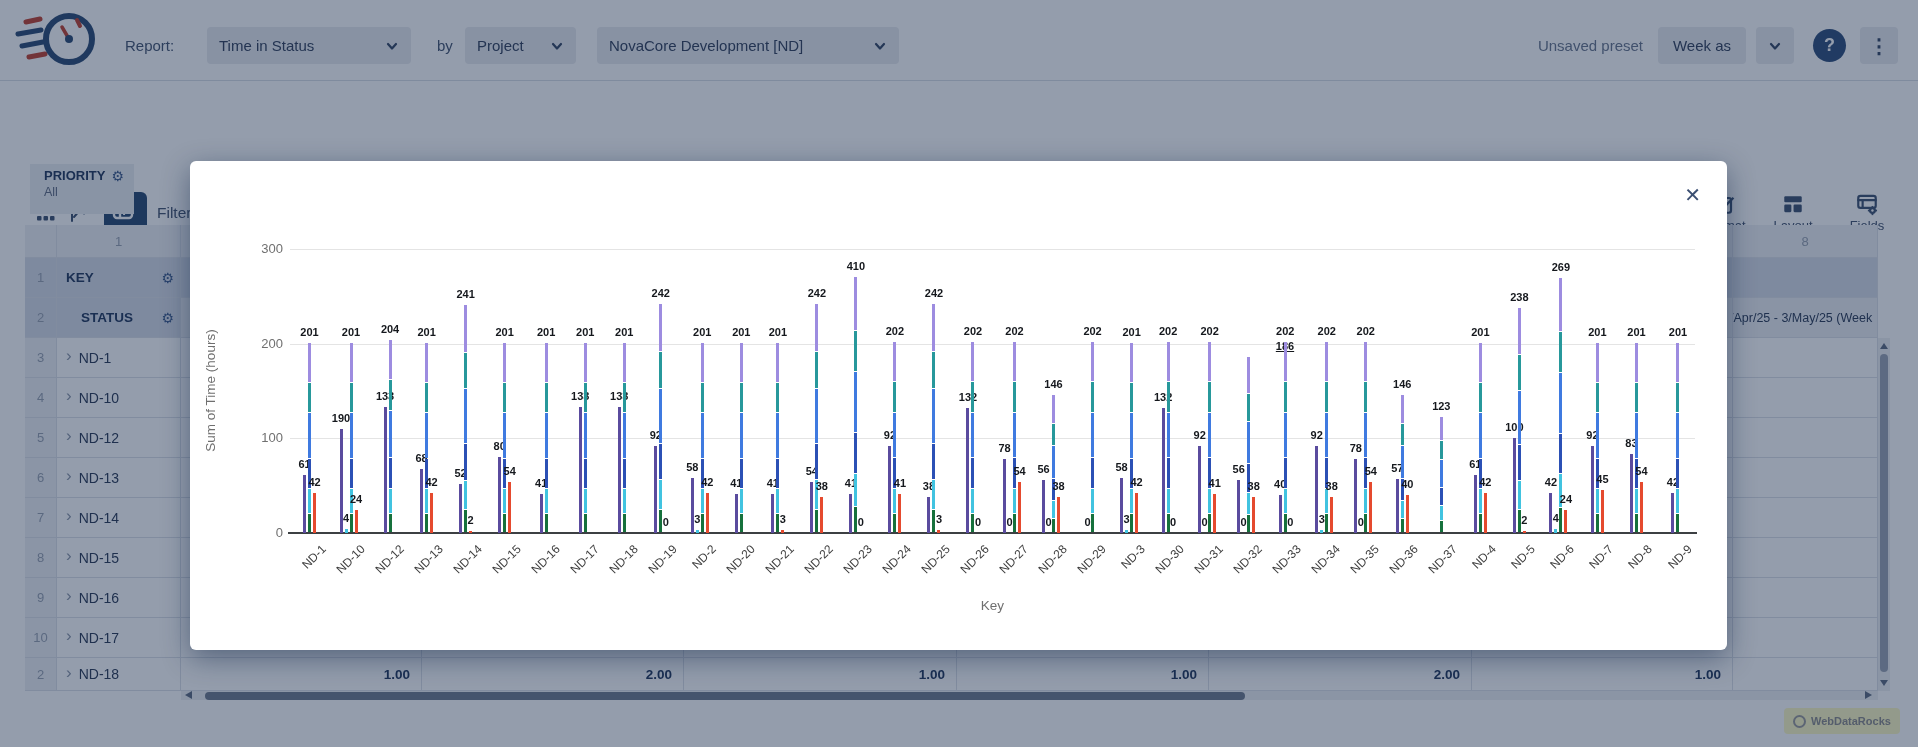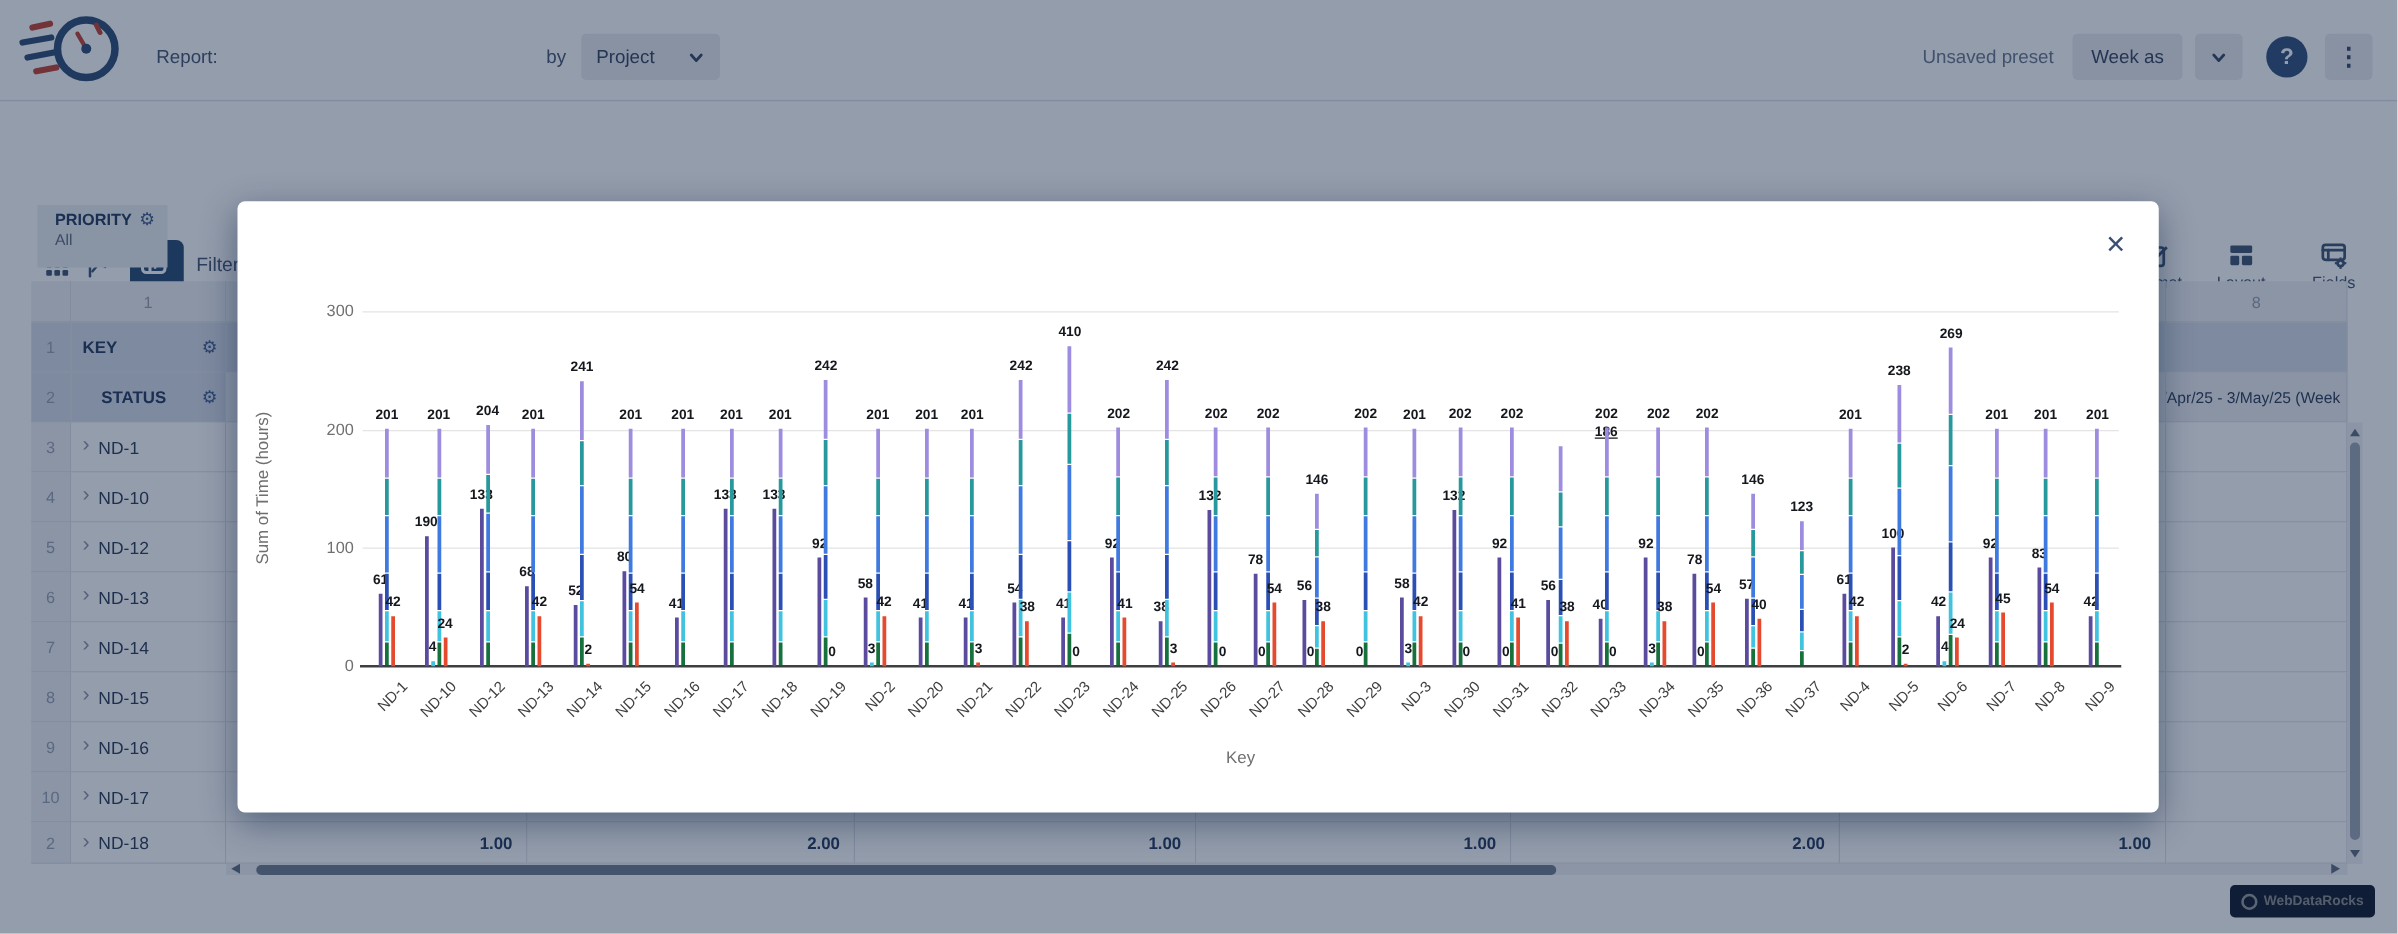--- a/index.html
+++ b/index.html
@@ -50,21 +50,21 @@
   .axline{position:absolute;height:2px;background:#3c4043;}
   .ytick{position:absolute;width:40px;text-align:right;font-size:13px;color:#707070;}
   .ytitle{position:absolute;left:-60px;top:222px;width:160px;text-align:center;font-size:13.5px;color:#6f6f6f;
           transform:rotate(-90deg);}
   .xlab{position:absolute;width:70px;text-align:right;font-size:12px;color:#3f3f3f;transform:rotate(-45deg);
         transform-origin:100% 0;white-space:nowrap;}
   .xtitle{position:absolute;font-size:13.5px;color:#6f6f6f;text-align:center;width:100px;}
   .bar{position:absolute;width:3px;}
   .blab{position:absolute;width:30px;text-align:center;font-size:11px;font-weight:bold;color:#15181d;}
   
-  .badge{position:absolute;left:1784px;top:708px;height:26px;border-radius:4px;background:#0f172a;display:flex;
+  .badge{position:absolute;left:1784px;top:708px;height:26px;border-radius:4px;background:#fef9c3;display:flex;
          align-items:center;padding:0 9px;cursor:pointer;}
   .badge .ring{width:13px;height:13px;border:2px solid #9a9a9a;border-radius:50%;margin-right:5px;}
   .badge .btxt{font-size:11px;font-weight:bold;color:#8b8b8b;white-space:nowrap;}
   .tri{width:0;height:0;position:absolute;}
 </style>
 </head>
 <body>
 
 <div class="stage">
 
@@ -73,23 +73,39 @@
       <line x1="12" y1="16" x2="26" y2="13" stroke="#c2402f" stroke-width="5" stroke-linecap="round"></line>
       <line x1="4" y1="28" x2="27" y2="24" stroke="#2b4a73" stroke-width="5" stroke-linecap="round"></line>
       <line x1="8" y1="40" x2="29" y2="36" stroke="#2b4a73" stroke-width="5" stroke-linecap="round"></line>
       <line x1="15" y1="51" x2="31" y2="48" stroke="#c2402f" stroke-width="5" stroke-linecap="round"></line>
       <circle cx="55" cy="33" r="23" fill="#fff" stroke="#2b4a73" stroke-width="6"></circle>
       <line x1="63" y1="14" x2="66" y2="20" stroke="#c2402f" stroke-width="4" stroke-linecap="round"></line>
       <line x1="55" y1="33" x2="48" y2="21" stroke="#c2402f" stroke-width="3.5" stroke-linecap="round"></line>
       <circle cx="55" cy="33" r="4" fill="#2b4a73"></circle>
     </svg>
     <span class="lbl" style="left:125px">Report:</span>
+    <div class="pill" style="left:207px;width:204px">
+      <span class="pt">Time in Status</span>
+      <span class="chev">
+          <svg width="14" height="14" viewBox="0 0 14 14">
+            <path d="M3 5 L7 9.5 L11 5" stroke="#344563" fill="none" stroke-width="2.2" stroke-linecap="round" stroke-linejoin="round"></path>
+          </svg>
+        </span>
+    </div>
     <span class="lbl" style="left:437px">by</span>
     <div class="pill" style="left:465px;width:111px">
       <span class="pt">Project</span>
+      <span class="chev">
+          <svg width="14" height="14" viewBox="0 0 14 14">
+            <path d="M3 5 L7 9.5 L11 5" stroke="#344563" fill="none" stroke-width="2.2" stroke-linecap="round" stroke-linejoin="round"></path>
+          </svg>
+        </span>
+    </div>
+    <div class="pill" style="left:597px;width:302px">
+      <span class="pt">NovaCore Development [ND]</span>
       <span class="chev">
           <svg width="14" height="14" viewBox="0 0 14 14">
             <path d="M3 5 L7 9.5 L11 5" stroke="#344563" fill="none" stroke-width="2.2" stroke-linecap="round" stroke-linejoin="round"></path>
           </svg>
         </span>
     </div>
     <span class="lbl" style="left:1523px;width:120px;text-align:right;color:#68758c">Unsaved preset</span>
     <div class="pill btn" style="left:1658px;width:88px">
       <span>Week as</span>
     </div>

